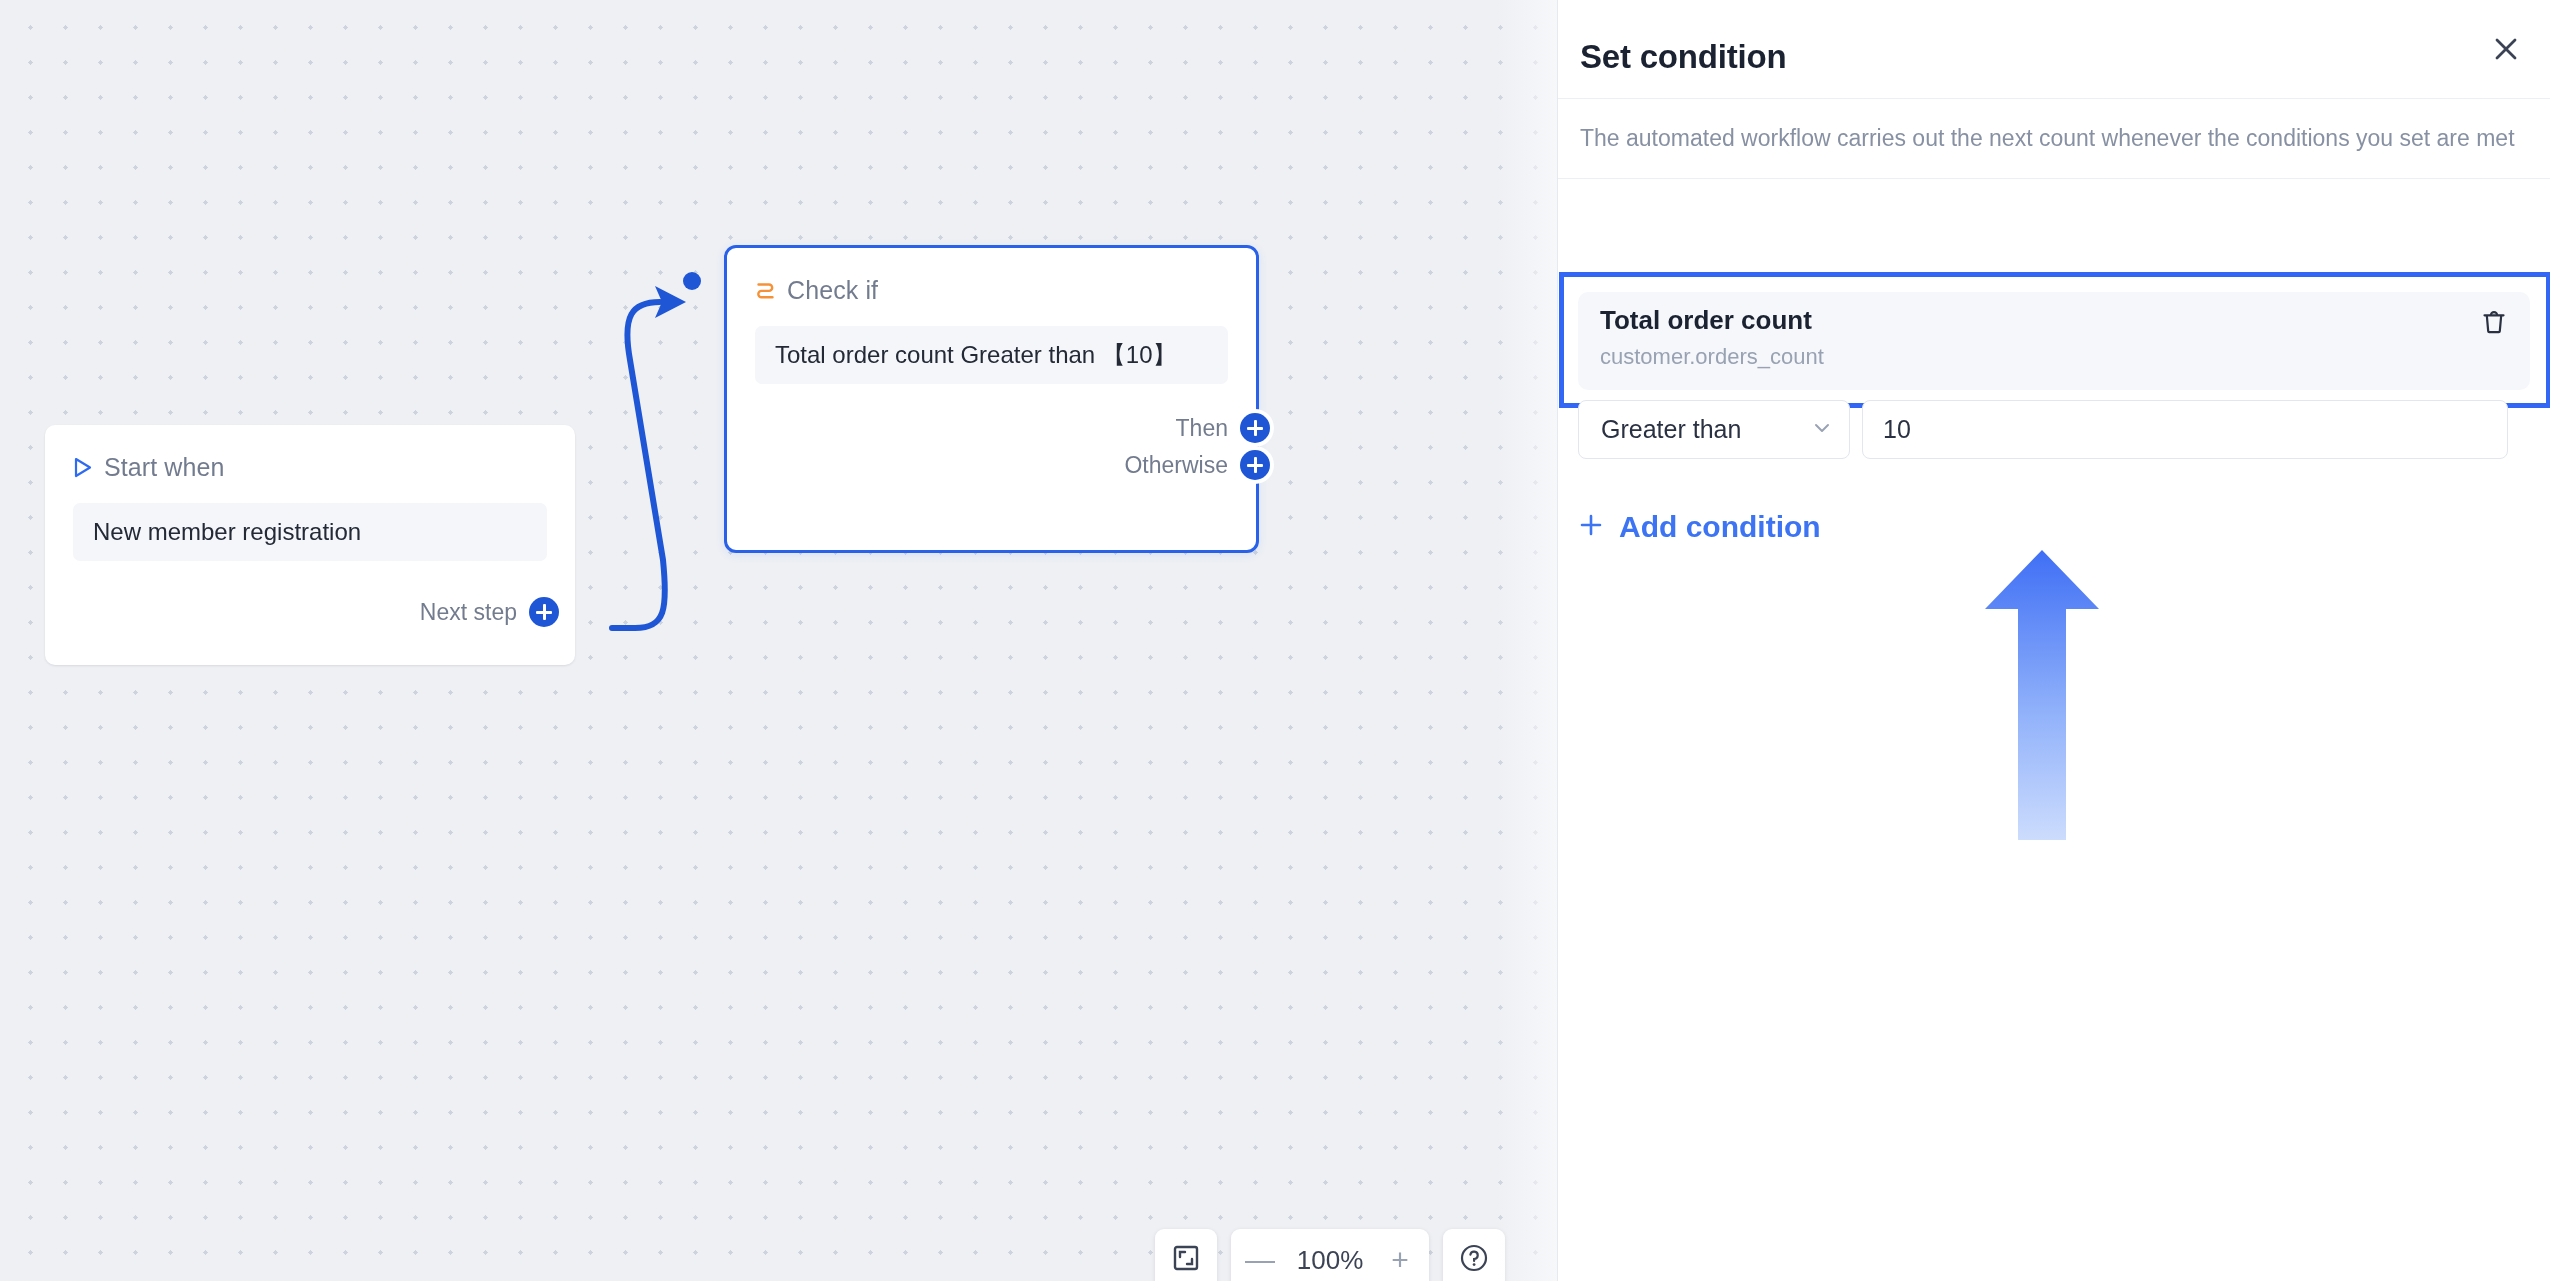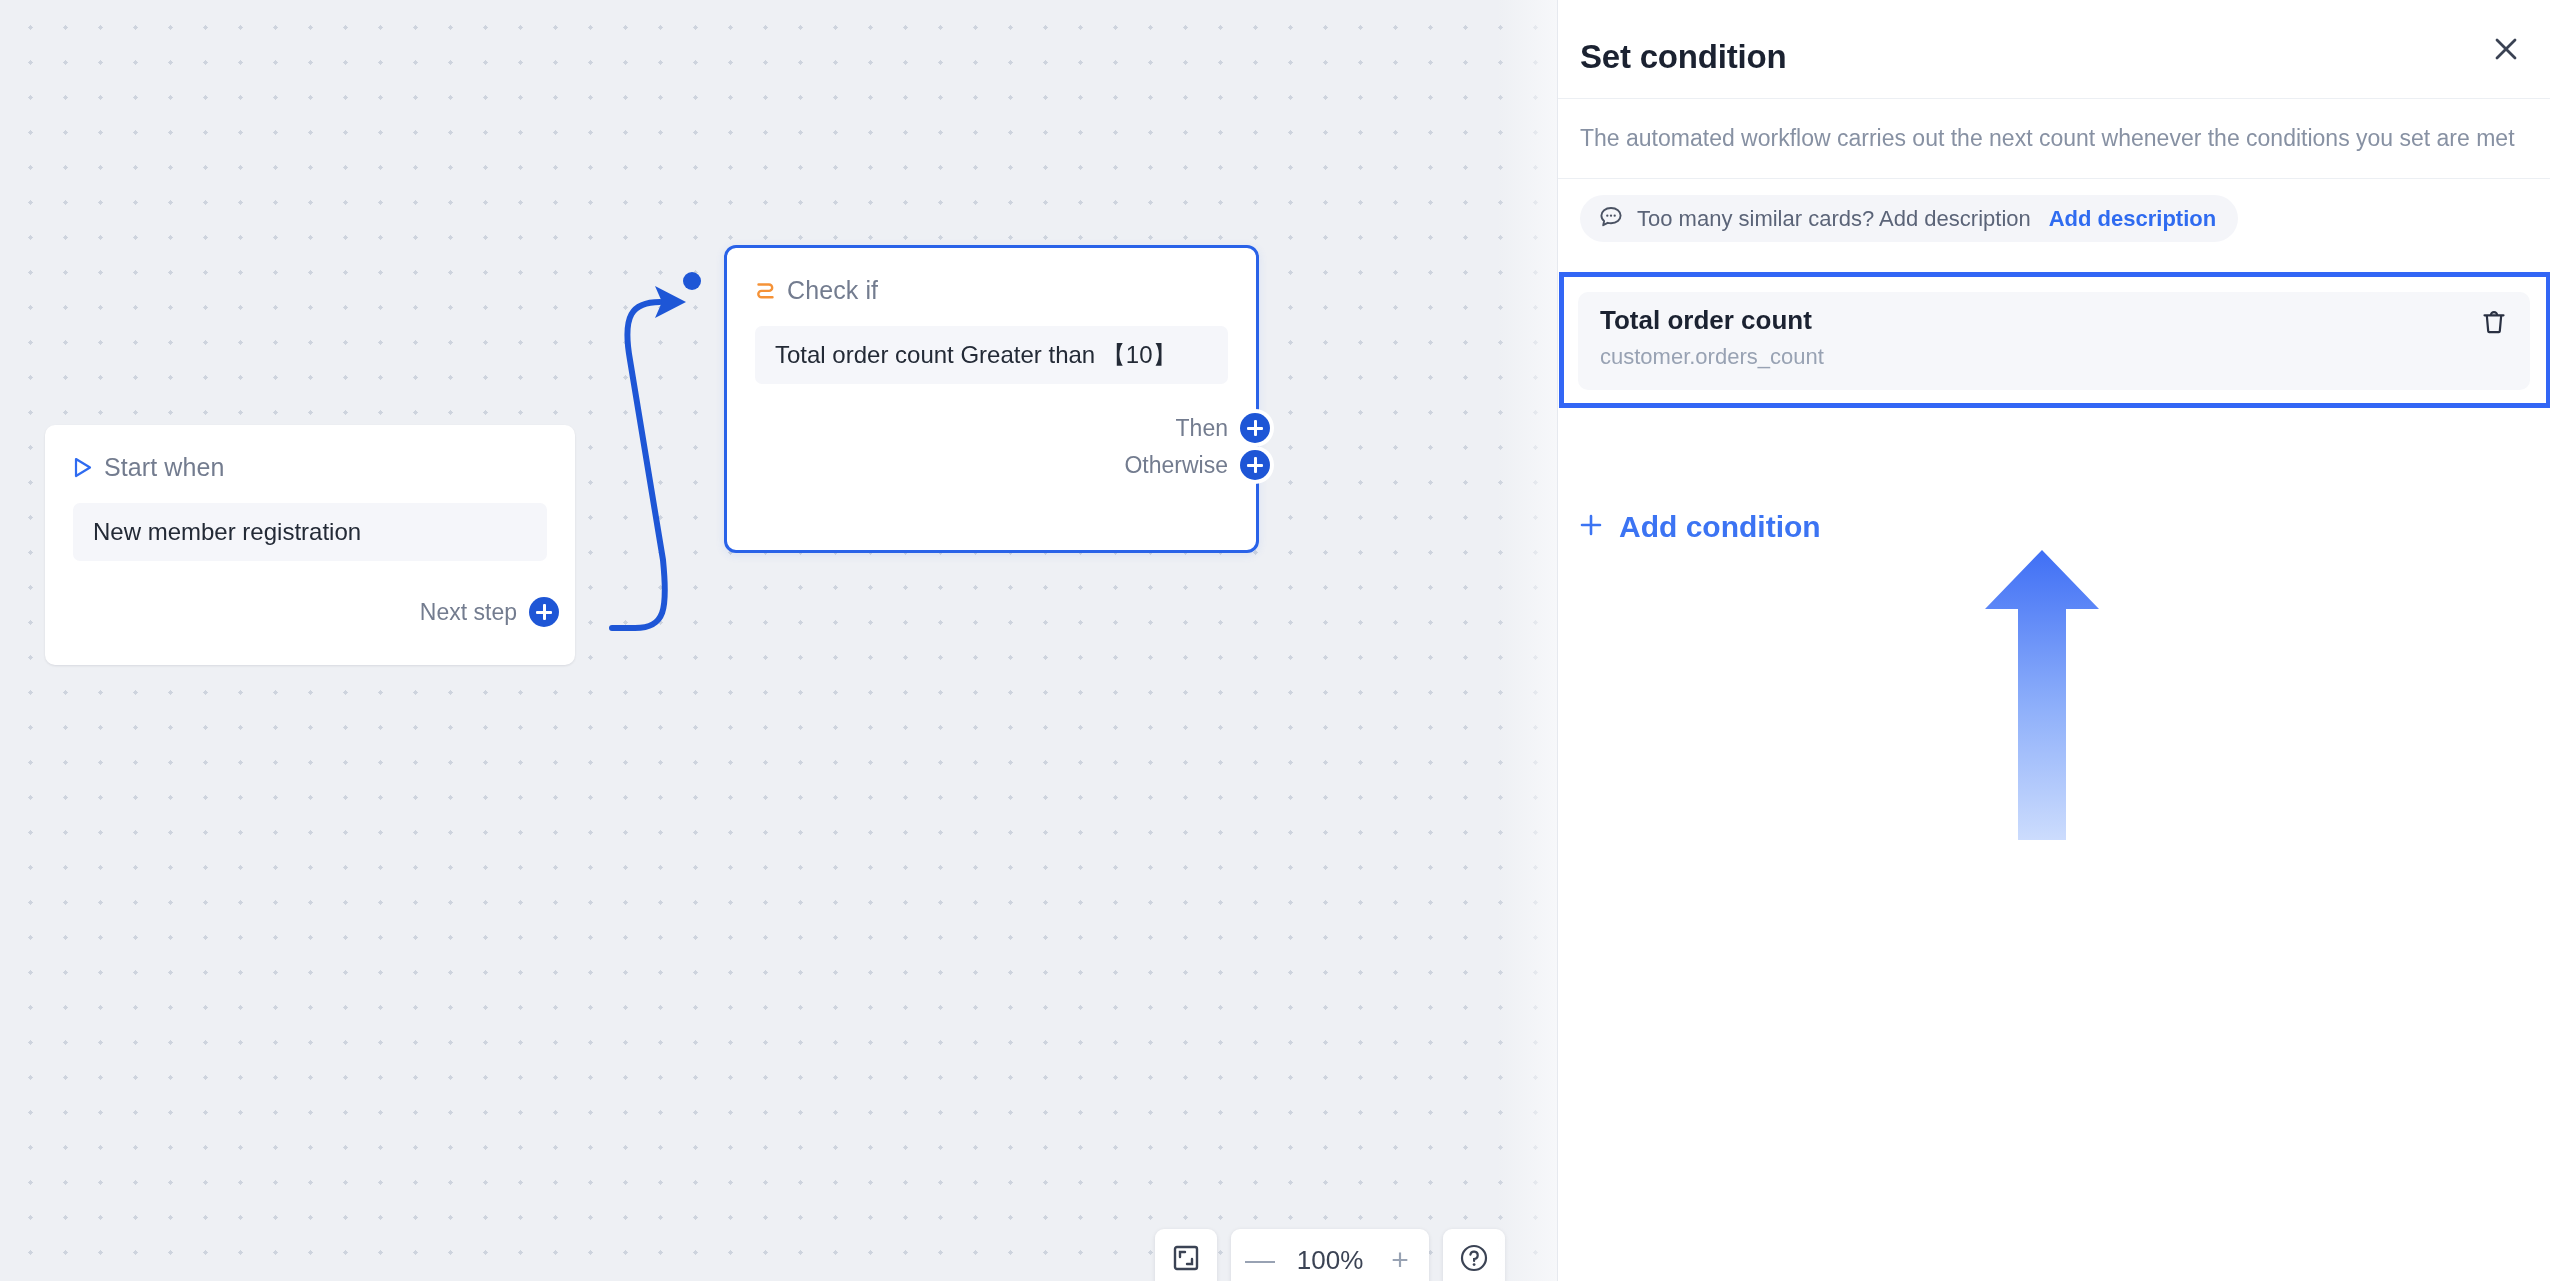--- a/index.html
+++ b/index.html
@@ -441,51 +441,48 @@
         <svg width="30" height="30" viewBox="0 0 30 30">
           <path d="M6 6 L24 24 M24 6 L6 24" stroke="#3a4253" stroke-width="2.8" stroke-linecap="round"></path>
         </svg>
       </span>
     </div>
 
     <div id="panel-subtitle-row">
       <span id="panel-subtitle">The automated workflow carries out the next count whenever the conditions you set are met</span>
     </div>
 
-    <div id="desc-row">
-      <div id="desc-pill">
-        <span>
-          <svg width="26" height="26" viewBox="0 0 26 26">
-            <path d="M13 4 C18.6 4 22.6 7.4 22.6 11.6 C22.6 15.8 18.6 19.2 13 19.2 C11.8 19.2 10.7 19.05 9.7 18.8 L5.2 21.2 L6.1 17.1 C4.4 15.75 3.4 13.8 3.4 11.6 C3.4 7.4 7.4 4 13 4 Z" fill="none" stroke="#4a5263" stroke-width="1.9" stroke-linejoin="round"></path>
-            <circle cx="9.3" cy="11.7" r="1.15" fill="#4a5263"></circle>
-            <circle cx="13" cy="11.7" r="1.15" fill="#4a5263"></circle>
-            <circle cx="16.7" cy="11.7" r="1.15" fill="#4a5263"></circle>
-          </svg>
-        </span>
-        <span id="desc-text">Too many similar cards? Add description</span>
-        <span id="desc-link">Add description</span>
-      </div>
-    </div>
 
     <div id="condition-highlight"></div>
 
   </div>
 
   <div id="condition-card" style="left:1578px;">
     <span id="cond-title">Total order count</span>
     <span id="cond-subtitle">customer.orders_count</span>
     <span id="cond-delete">
       <svg width="30" height="30" viewBox="0 0 30 30">
         <path d="M5.5 8.3 H24.5" stroke="#2a3142" stroke-width="2.2" stroke-linecap="round"></path>
         <path d="M11.8 8.3 a3.2 3.2 0 0 1 6.4 0" fill="none" stroke="#2a3142" stroke-width="2.2"></path>
         <path d="M7.8 8.3 L9.2 24.2 a1 1 0 0 0 1 .9 H19.8 a1 1 0 0 0 1-.9 L22.2 8.3" fill="none" stroke="#2a3142" stroke-width="2.2" stroke-linejoin="round"></path>
       </svg>
     </span>
   </div>
 
+  <div id="cond-controls">
+    <div id="operator-select">
+      <span id="operator-label">Greater than</span>
+      <span>
+        <svg width="22" height="22" viewBox="0 0 22 22">
+          <path d="M5 8 L11 14 L17 8" fill="none" stroke="#9aa3b4" stroke-width="2" stroke-linecap="round" stroke-linejoin="round"></path>
+        </svg>
+      </span>
+    </div>
+    <div id="value-input" placeholder="Enter value">10</div>
+  </div>
 
   <div id="add-condition">
     <span>
       <svg width="26" height="26" viewBox="0 0 26 26">
         <path d="M13 4 V22 M4 13 H22" stroke="#3c74f3" stroke-width="2.6" stroke-linecap="round"></path>
       </svg>
     </span>
     <span id="add-condition-label">Add condition</span>
   </div>
 

